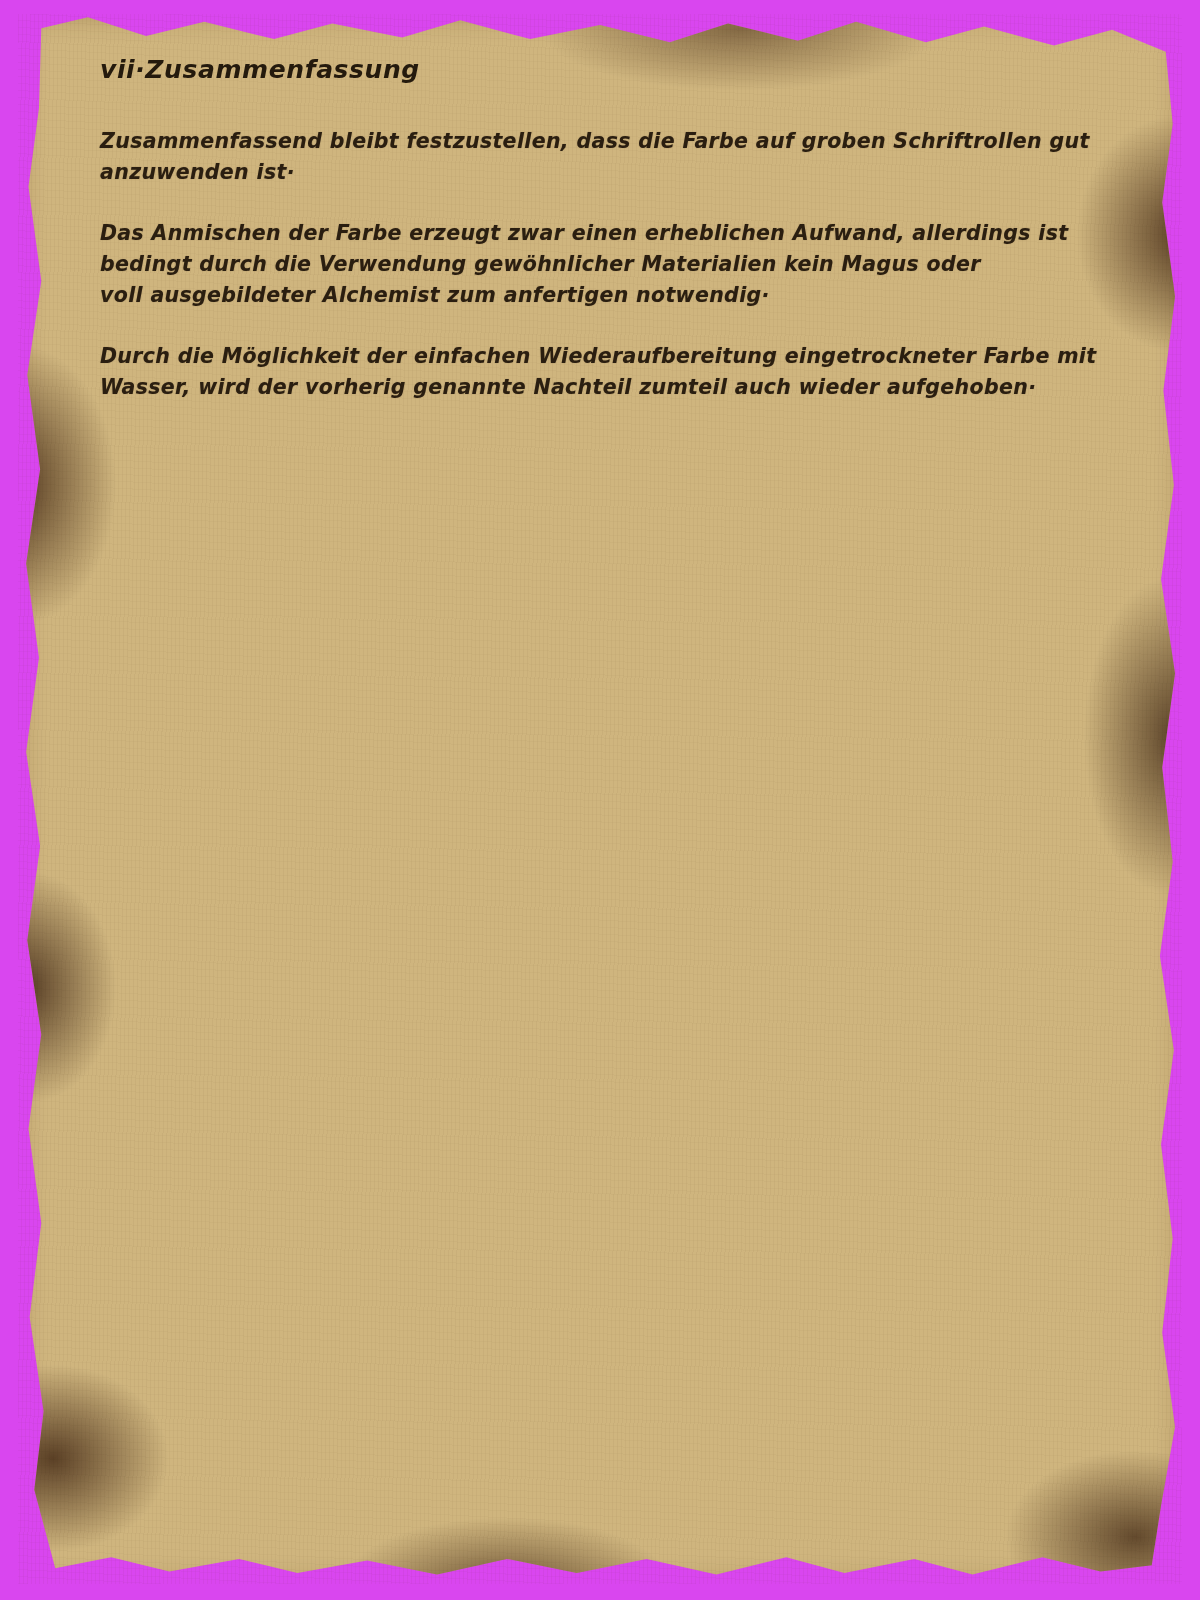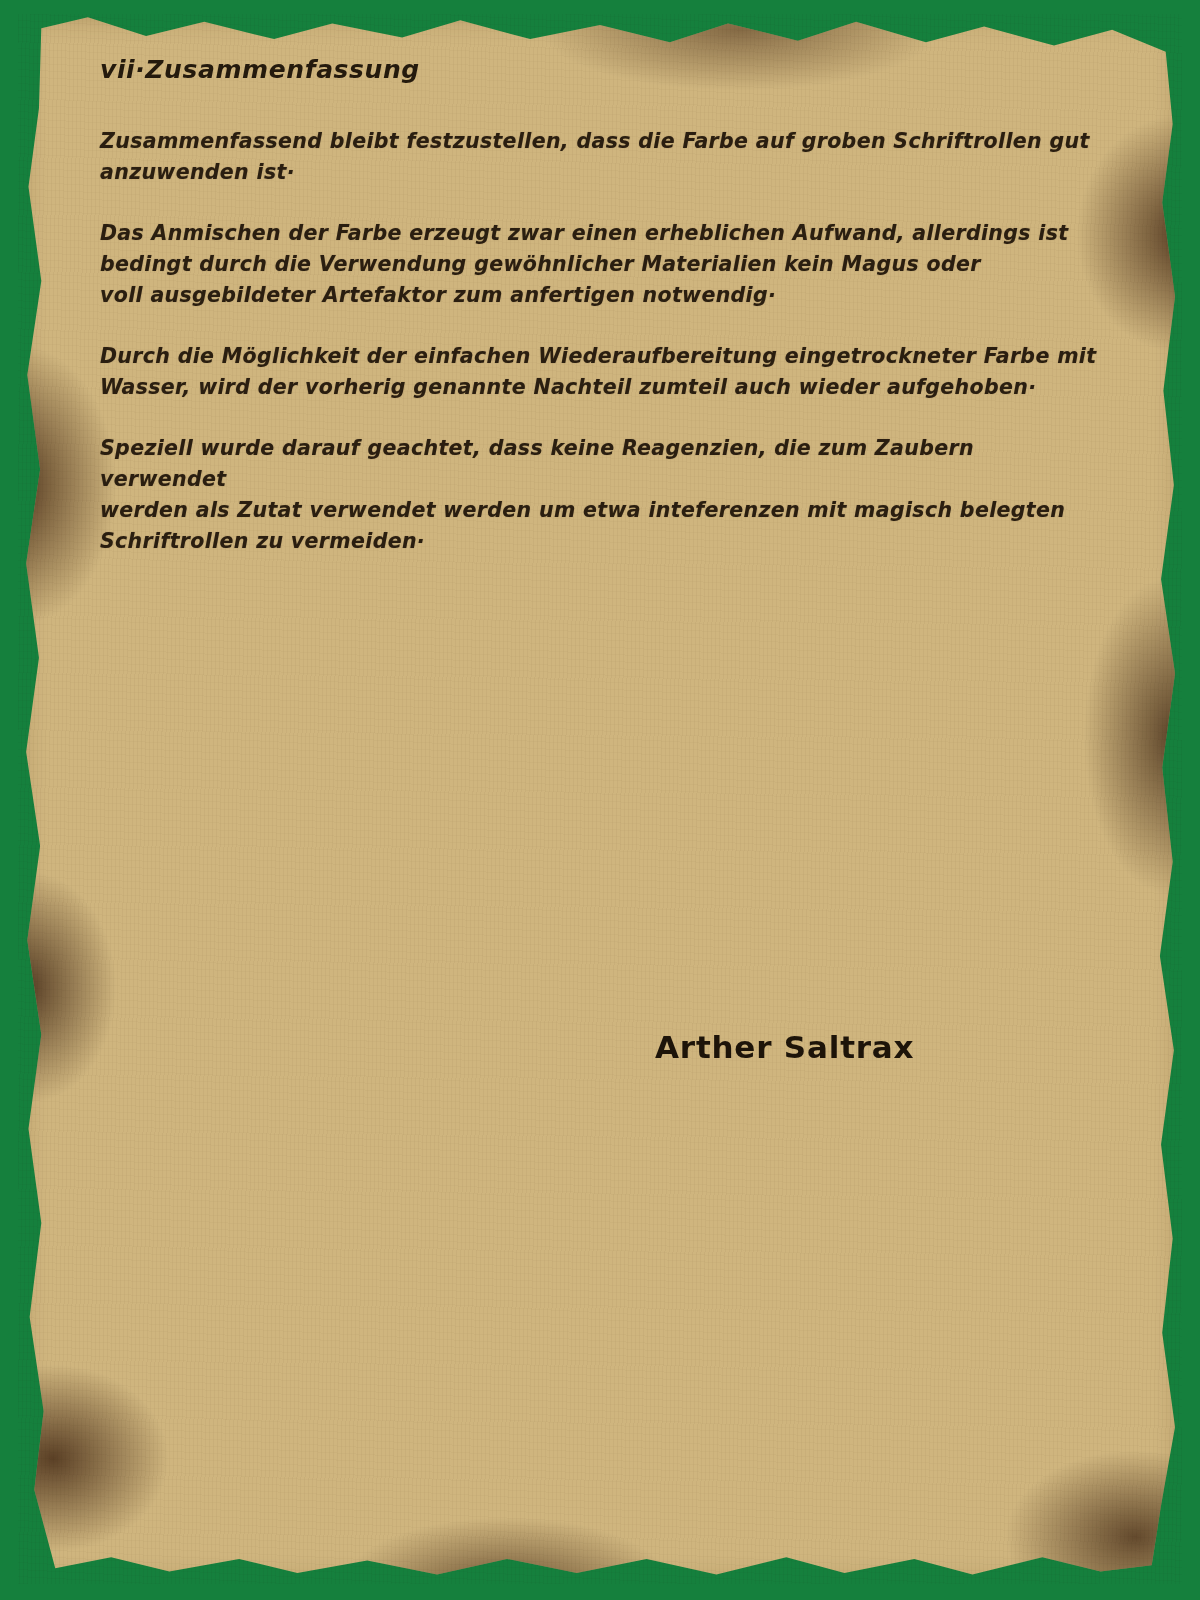--- a/index.html
+++ b/index.html
@@ -12,21 +12,21 @@
     height: 1600px;
     overflow: hidden;
     font-family: "DejaVu Sans", sans-serif;
   }
 
   
   .page {
     position: relative;
     width: 1200px;
     height: 1600px;
-    background: #15803d;
+    background: #d946ef;
     overflow: hidden;
   }
 
   .parchment {
     position: absolute;
     left: 18px;
     top: 14px;
     width: 1164px;
     height: 1570px;
     background:
@@ -164,24 +164,20 @@
   <div class="scorch"></div>
   <div class="grain"></div>
 
   <div class="content">
     <h1 class="heading">vii·Zusammenfassung</h1>
 
     <p class="para">Zusammenfassend bleibt festzustellen, dass die Farbe auf groben Schriftrollen gut
 anzuwenden ist·</p>
     <p class="para">Das Anmischen der Farbe erzeugt zwar einen erheblichen Aufwand, allerdings ist
 bedingt durch die Verwendung gewöhnlicher Materialien kein Magus oder
-voll ausgebildeter Artefaktor zum anfertigen notwendig·</p>
+voll ausgebildeter Alchemist zum anfertigen notwendig·</p>
     <p class="para">Durch die Möglichkeit der einfachen Wiederaufbereitung eingetrockneter Farbe mit
 Wasser, wird der vorherig genannte Nachteil zumteil auch wieder aufgehoben·</p>
-    <p class="para">Speziell wurde darauf geachtet, dass keine Reagenzien, die zum Zaubern verwendet
-werden als Zutat verwendet werden um etwa inteferenzen mit magisch belegten
-Schriftrollen zu vermeiden·</p>
   </div>
 
   <div class="signature">
-    <span class="line1">Arther Saltrax</span>
   </div>
 </div>
 
 </body></html>

